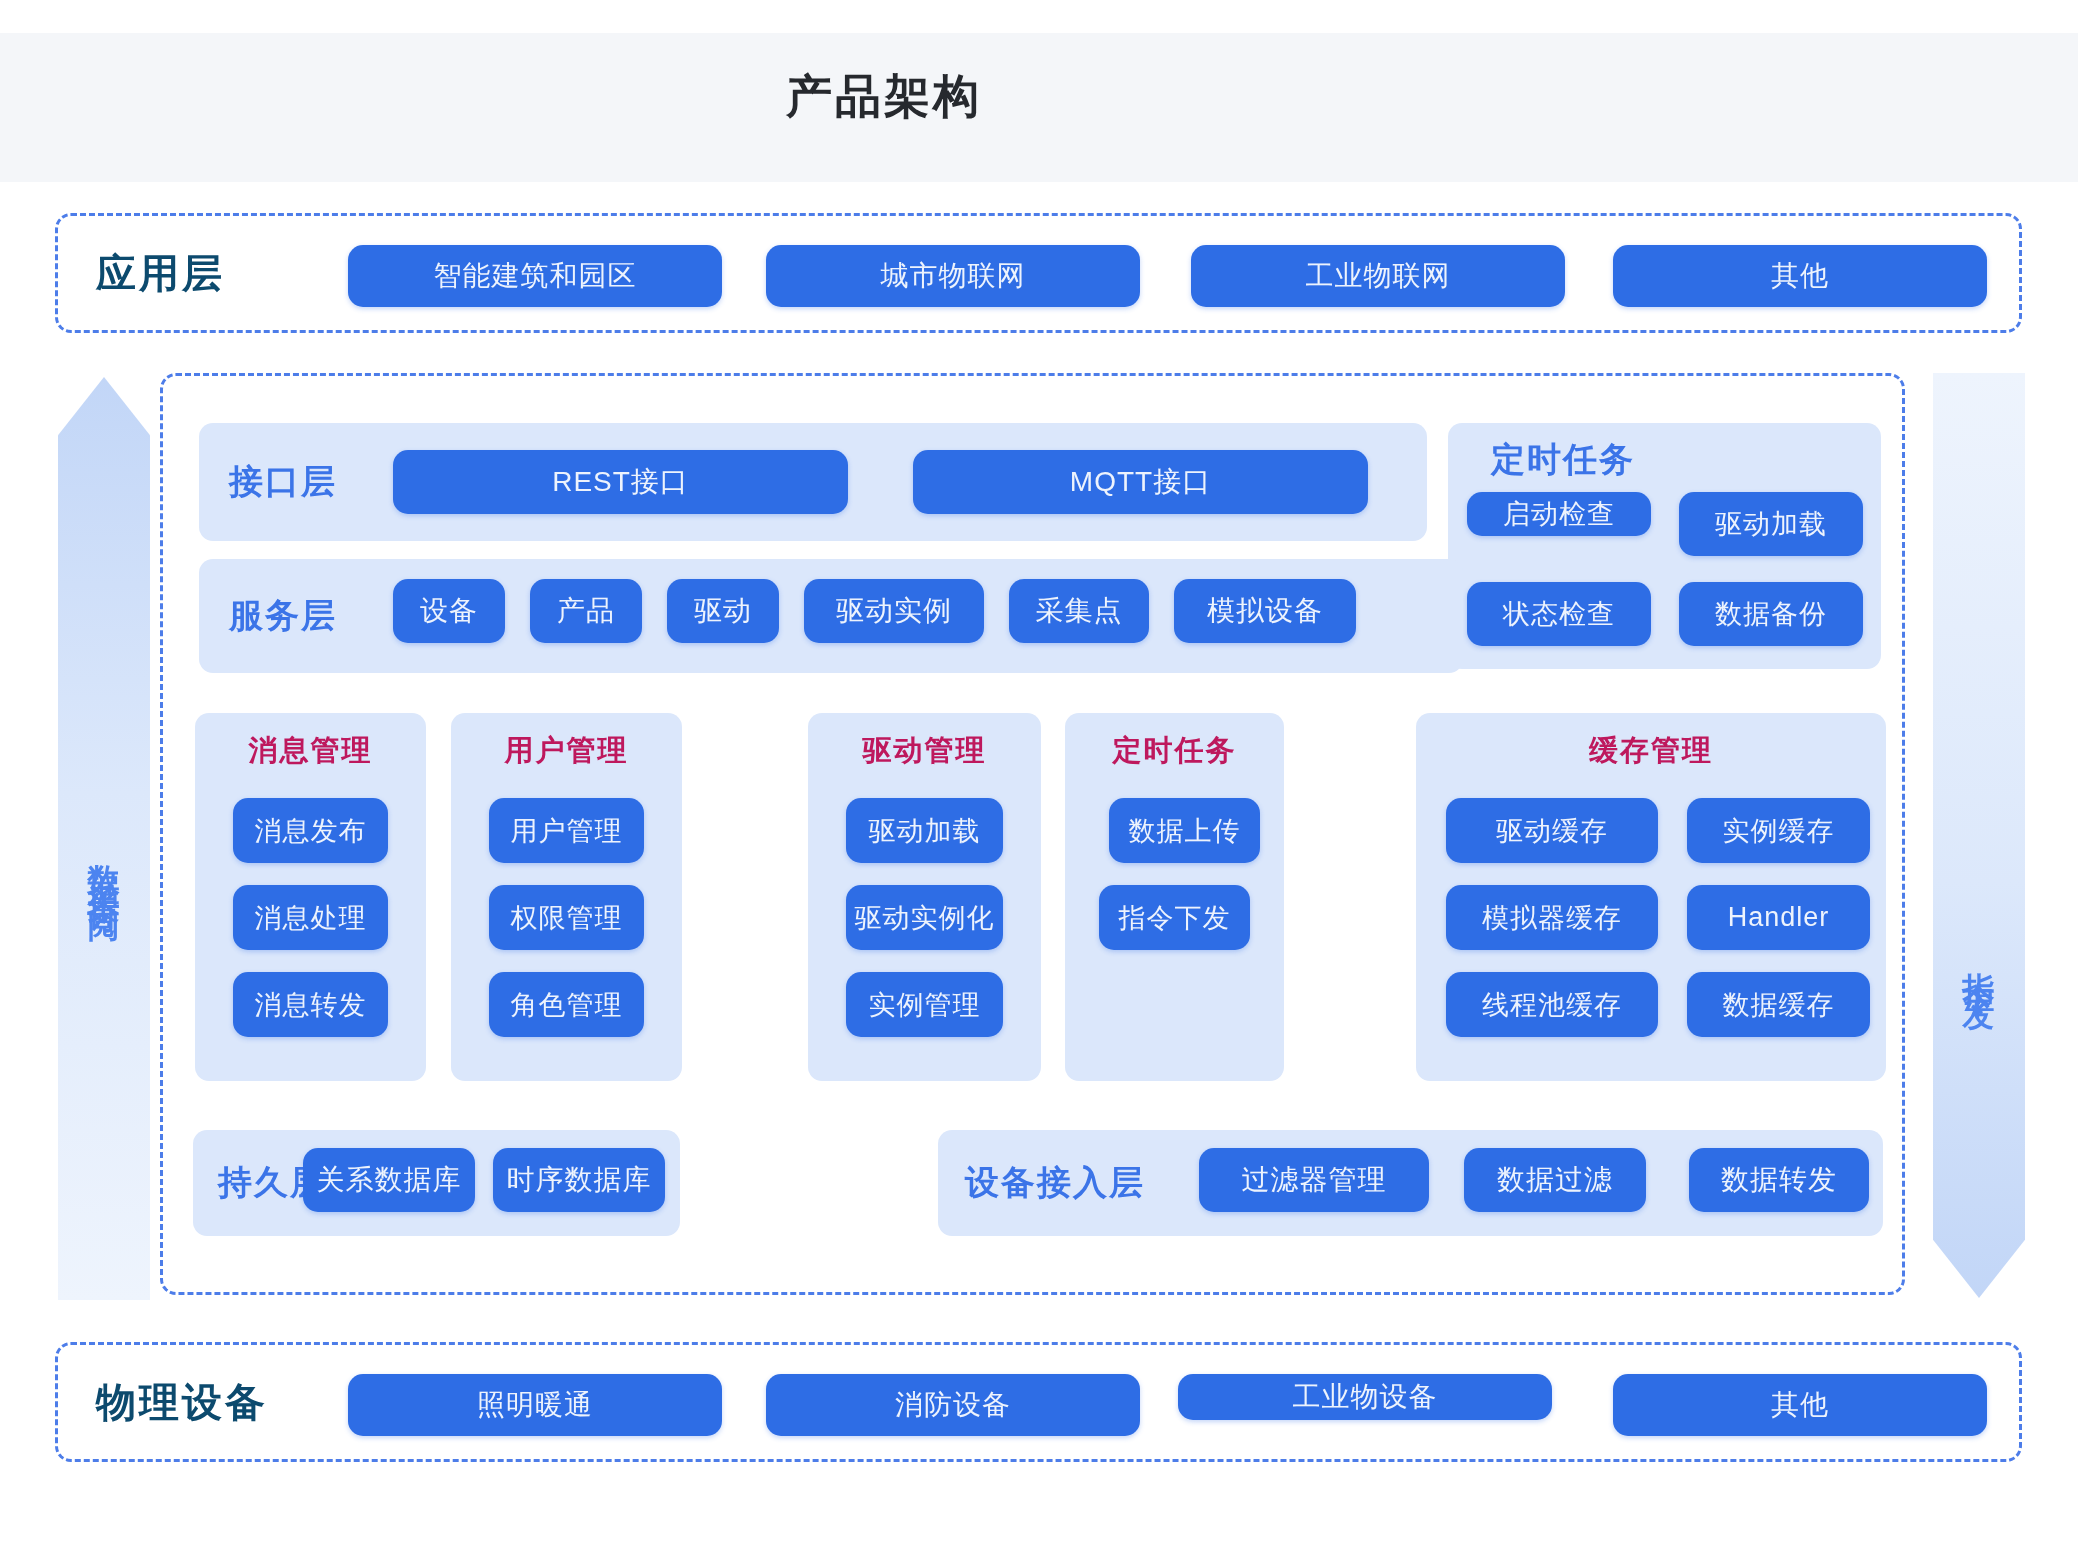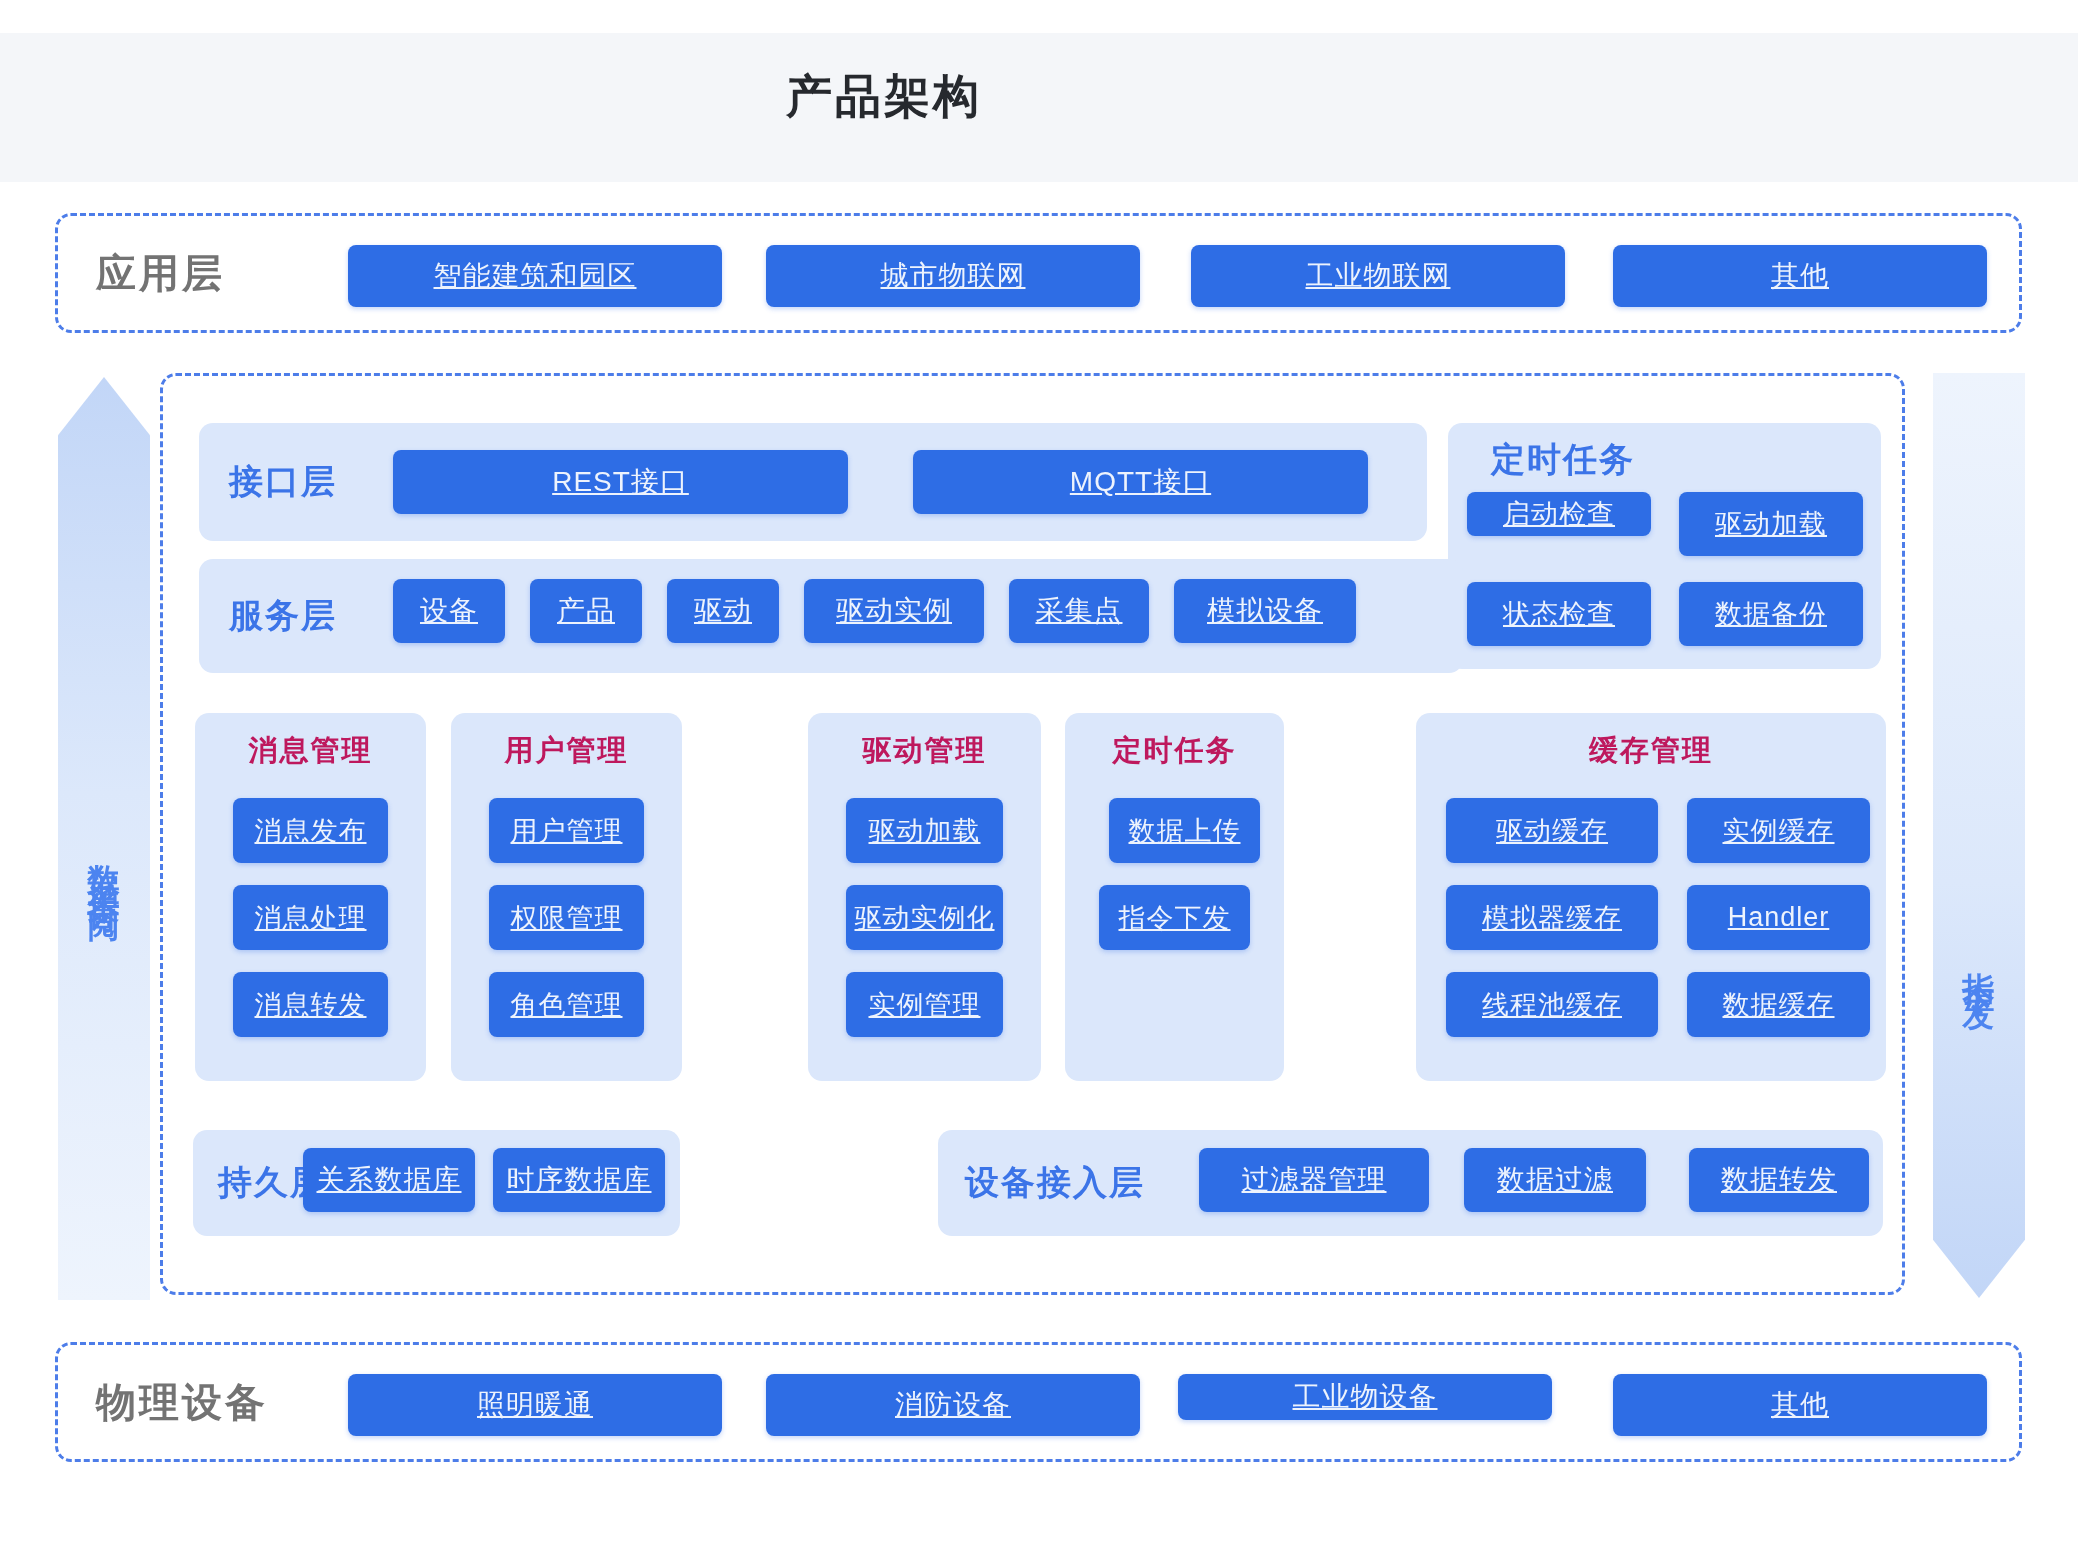--- a/index.html
+++ b/index.html
@@ -10,30 +10,30 @@
   }
   .topband{position:absolute;left:0;top:33px;width:2078px;height:149px;background:#f4f6f9;}
   .title{
     position:absolute;left:884px;top:66px;transform:translateX(-50%);
     margin:0;font-size:46px;font-weight:700;color:#26292e;letter-spacing:3px;white-space:nowrap;
   }
   .dashed-box{position:absolute;border:3px dashed #4d7de9;border-radius:16px;box-sizing:border-box;}
   .app-box{left:55px;top:213px;width:1967px;height:120px;}
   .core-box{left:160px;top:373px;width:1745px;height:922px;}
   .phys-box{left:55px;top:1342px;width:1967px;height:120px;}
-  .layer-label{position:absolute;color:#737373;font-weight:600;white-space:nowrap;}
+  .layer-label{position:absolute;color:#0c4a6e;font-weight:600;white-space:nowrap;}
   .layer-label.big{left:38px;top:50%;transform:translateY(-50%);font-size:40px;letter-spacing:3px;}
   .panel{position:absolute;background:#dbe7fb;border-radius:14px;}
   .panel-label{position:absolute;font-size:34px;color:#3b74e8;font-weight:600;white-space:nowrap;letter-spacing:2px;}
   .v-center{top:50%;transform:translateY(-50%);}
   .panel-title{position:absolute;left:0;top:18px;width:100%;text-align:center;font-size:29px;color:#be185d;font-weight:600;letter-spacing:2px;}
   .chip{
-    position:absolute;background:#2e6de5;color:#edf3fd;border-radius:8px;
+    position:absolute;background:#2e6de5;color:#edf3fd;border-radius:15px;
     display:flex;align-items:center;justify-content:center;white-space:nowrap;
-    box-shadow:0 2px 5px rgba(46,109,229,0.28);letter-spacing:1px;text-decoration:underline;
+    box-shadow:0 2px 5px rgba(46,109,229,0.28);letter-spacing:1px;
   }
   .f30{font-size:28px;} .f28{font-size:28px;} .f27{font-size:27px;}
   .arrow{position:absolute;}
   .arrow-left{
     left:58px;top:377px;width:92px;height:923px;
     background:linear-gradient(180deg,#c2d6f7 0%,#dce8fb 45%,#eef4fd 100%);
     clip-path:polygon(50% 0%,100% 6.3%,100% 100%,0% 100%,0% 6.3%);
   }
   .arrow-right{
     left:1933px;top:373px;width:92px;height:925px;

